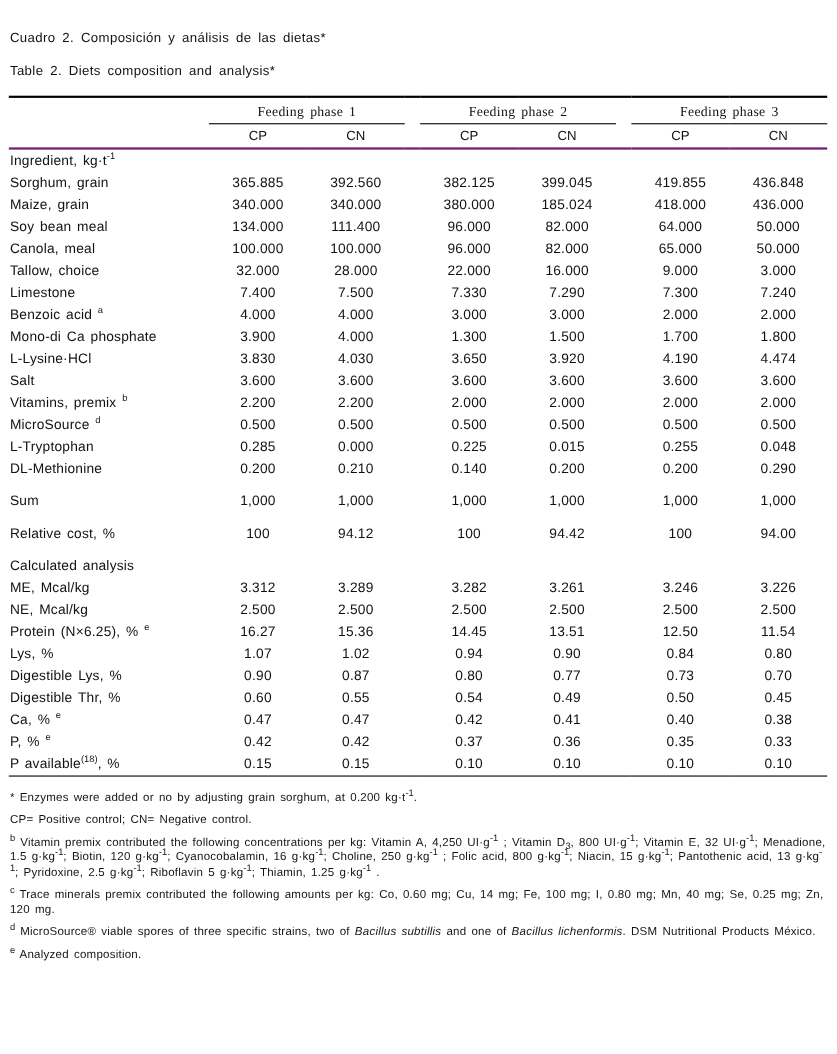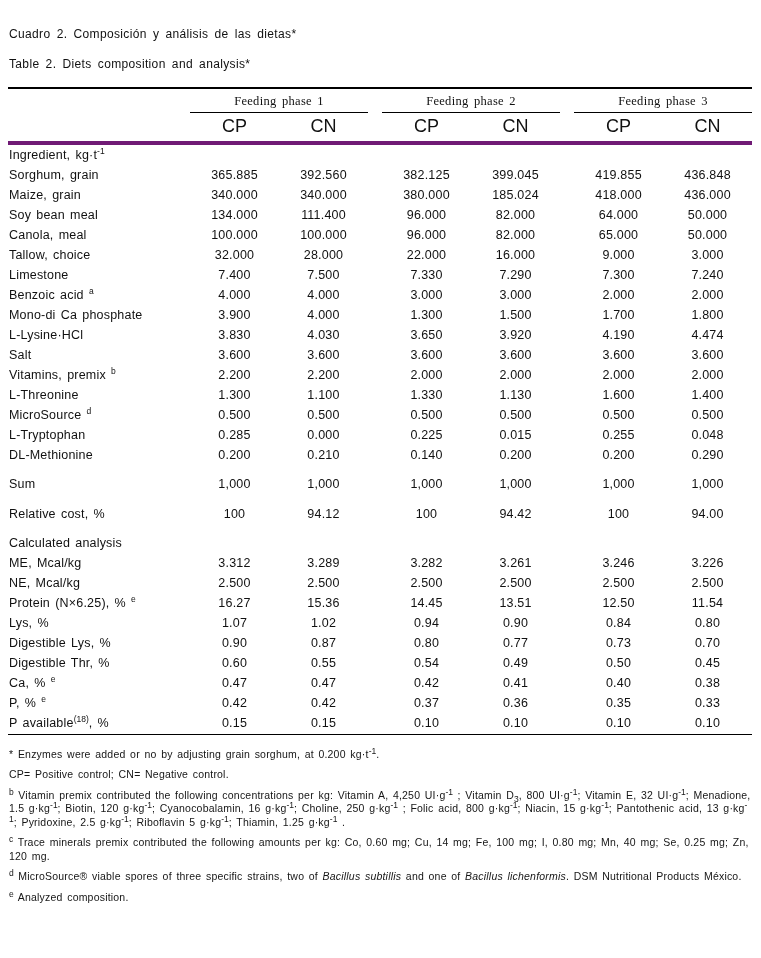--- a/index.html
+++ b/index.html
@@ -32,24 +32,24 @@
   th.phase {
     font-size: 12.5px;
     text-align: center;
     letter-spacing: 0.3px;
     word-spacing: 2px;
     padding: 5px 0 3px 0;
     border-bottom: 1px solid #000;
     font-family: Liberation Serif, serif;
   }
   tr.subhead th, tr.subhead td {
-    font-size: 18px;
+    font-size: 12px;
     text-align: center;
     padding: 3px 0 4px 0;
-    border-bottom: 4px solid #701a75;
+    border-bottom: 2px solid #701a75;
   }
   tbody td {
     font-size: 12.5px;
     line-height: 15px;
     padding: 2.5px 0;
     letter-spacing: 0.2px;
   }
   tbody td.label { text-align: left; padding-left: 1px; word-spacing: 1.5px; }
   tbody td.num { text-align: center; }
   tr.gap td { padding-top: 12px; }
@@ -234,31 +234,20 @@
           <td class="num">2.200</td>
           <td class="num">2.200</td>
           <td></td>
           <td class="num">2.000</td>
           <td class="num">2.000</td>
           <td></td>
           <td class="num">2.000</td>
           <td class="num">2.000</td>
         </tr>
         <tr>
-          <td class="label">L-Threonine</td>
-          <td class="num">1.300</td>
-          <td class="num">1.100</td>
-          <td></td>
-          <td class="num">1.330</td>
-          <td class="num">1.130</td>
-          <td></td>
-          <td class="num">1.600</td>
-          <td class="num">1.400</td>
-        </tr>
-        <tr>
           <td class="label">MicroSource <sup>d</sup></td>
           <td class="num">0.500</td>
           <td class="num">0.500</td>
           <td></td>
           <td class="num">0.500</td>
           <td class="num">0.500</td>
           <td></td>
           <td class="num">0.500</td>
           <td class="num">0.500</td>
         </tr>

